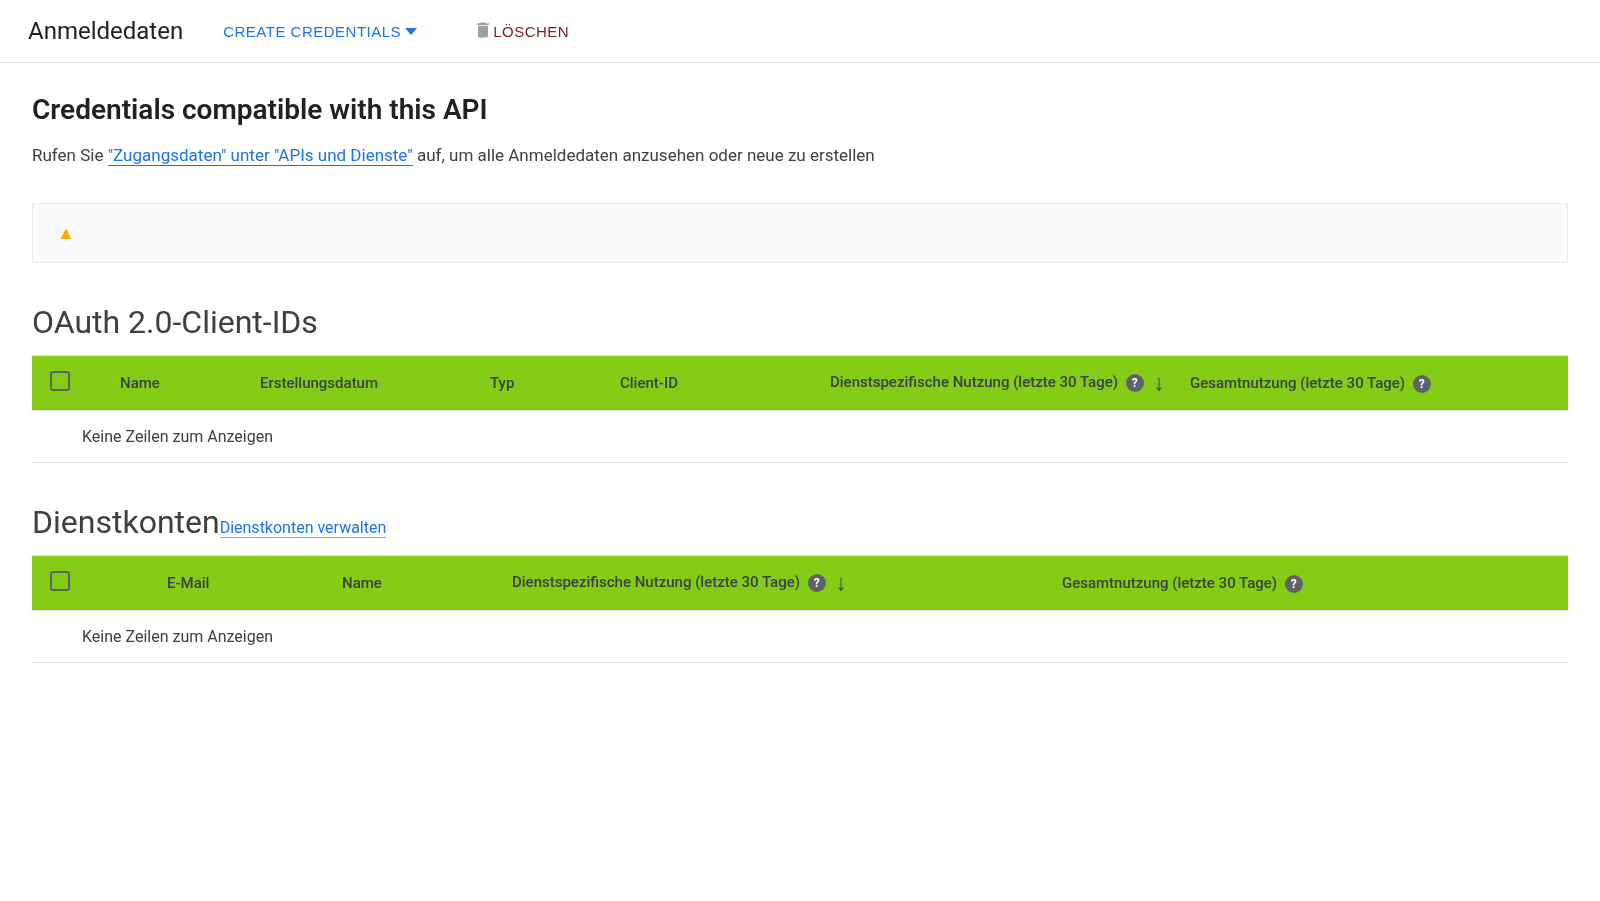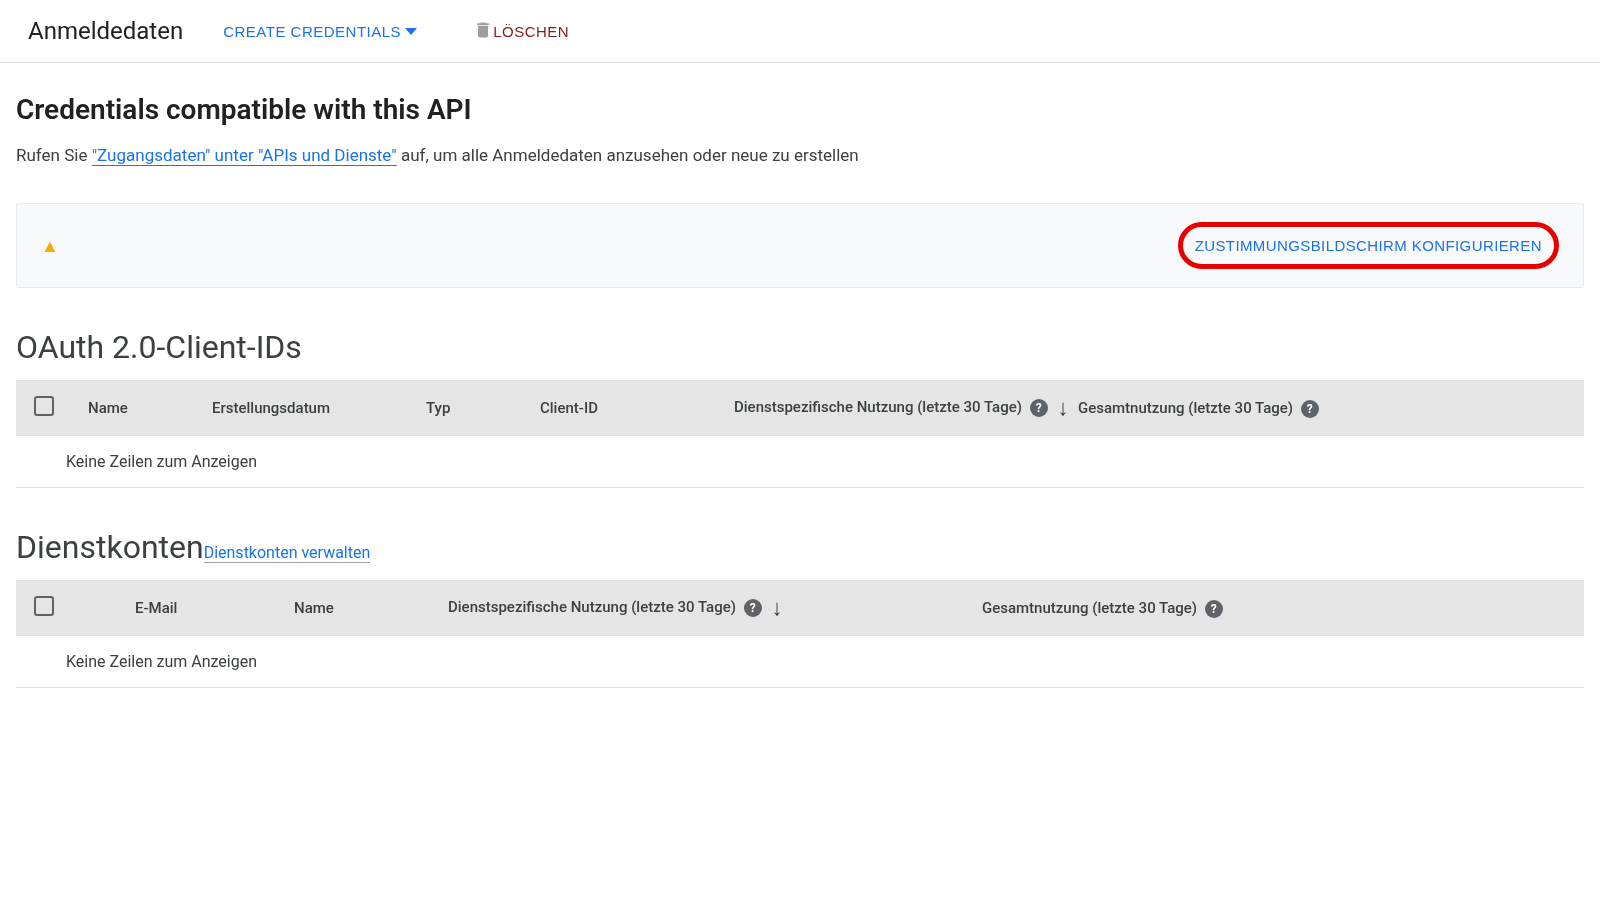--- a/index.html
+++ b/index.html
@@ -40,21 +40,21 @@
       margin-left: 16px;
     }
     .chevron-down {
       width: 0; height: 0;
       border-left: 6px solid transparent;
       border-right: 6px solid transparent;
       border-top: 7px solid #1a73e8;
       margin-left: 4px;
     }
     .trash-icon svg { width: 20px; height: 20px; fill: #9e9e9e; }
-    .content { padding: 30px 16px; }
+    .content { padding: 30px 32px; }
     .section-heading {
       font-size: 28px;
       font-weight: 600;
       color: #202124;
       margin-bottom: 16px;
     }
     .subtitle {
       font-size: 17px;
       color: #3c4043;
       line-height: 1.6;
@@ -106,28 +106,28 @@
     }
     .manage-link {
       color: #1a73e8;
       font-size: 16px;
       border-bottom: 1px solid #a3a3a3;
       cursor: pointer;
     }
     .table-head {
       display: flex;
       align-items: center;
-      background: #e5e5e5;
+      background: #84cc16;
       padding: 14px 18px;
       border-top: 1px solid #e0e0e0;
       border-bottom: 1px solid #e0e0e0;
       font-size: 15px;
       font-weight: 500;
       color: #3c4043;
-      gap: 4px;
+      gap: 20px;
     }
     .th { flex-shrink: 0; }
     .th-check { width: 50px; }
     .checkbox {
       width: 20px; height: 20px;
       border: 2.5px solid #5f6368;
       border-radius: 3px;
       cursor: pointer;
       display: inline-block;
     }
@@ -191,21 +191,20 @@
 <div class="content">
   <h1 class="section-heading">Credentials compatible with this API</h1>
   <p class="subtitle">
     <span>Rufen Sie </span><a class="inline-link">"Zugangsdaten" unter "APIs und Dienste"</a><span> auf, um alle Anmeldedaten anzusehen oder neue zu erstellen</span>
   </p>
 
   <div class="alert-bar">
     <div class="alert-left">
       <span class="warn-icon">▲</span>
     </div>
-    <button class="config-btn">ZUSTIMMUNGSBILDSCHIRM KONFIGURIEREN</button>
   </div>
 
   <div class="table-section oauth">
     <div class="table-title">OAuth 2.0-Client-IDs</div>
     <div class="table-head">
       <div class="th th-check">
         <span class="checkbox"></span>
       </div>
       <div class="th c-name">Name</div>
       <div class="th c-date">Erstellungsdatum</div>

